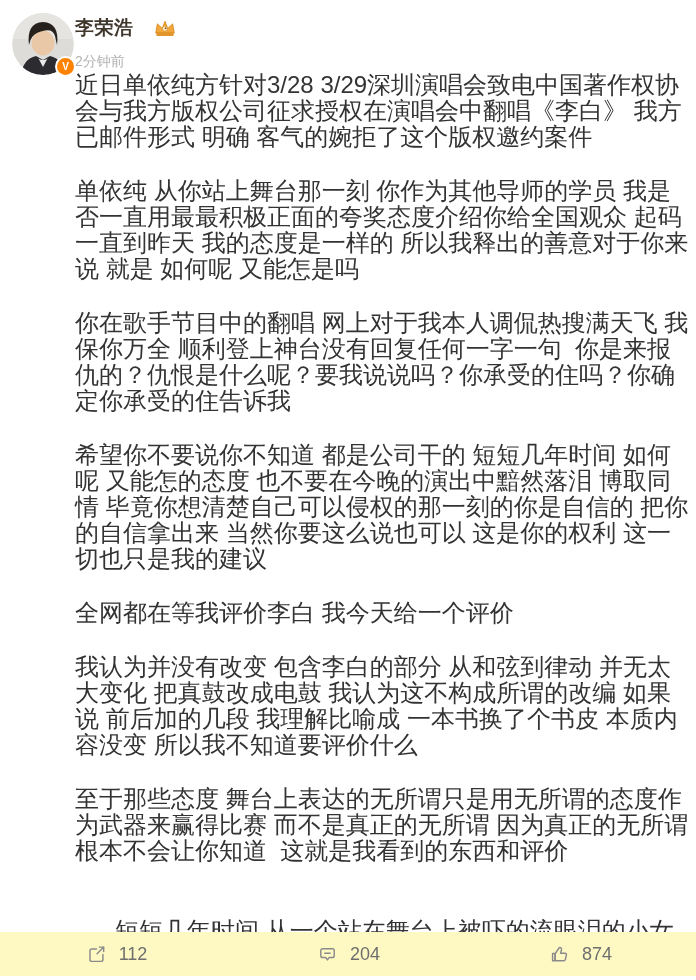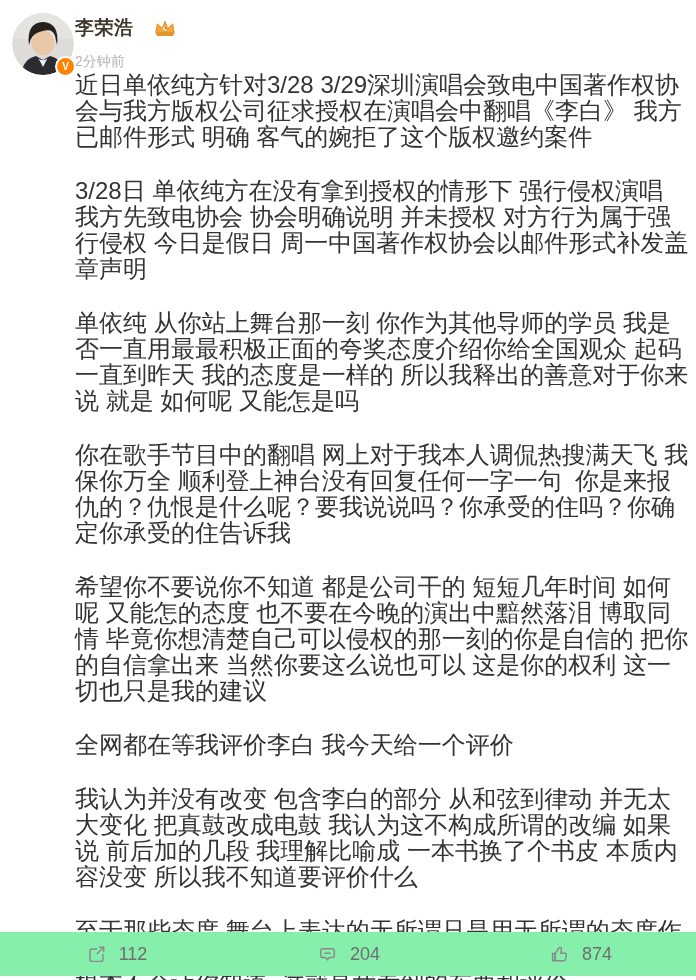--- a/index.html
+++ b/index.html
@@ -101,21 +101,21 @@
     cursor: pointer;
   }
   
   .action-bar {
     position: absolute;
     left: 0;
     right: 0;
     top: 932px;
     height: 44px;
     display: flex;
-    background: #86efac;
+    background: #fef9c3;
   }
   .action-btn {
     flex: 1 1 0;
     display: flex;
     align-items: center;
     justify-content: center;
     gap: 11px;
     background: none;
     border: none;
     padding: 0;
@@ -163,21 +163,20 @@
             <circle cx="11.6" cy="9.2" r="0.9" fill="#8a5a16"></circle>
           </svg>
         </span>
       </div>
       <div class="timestamp">2分钟前</div>
     </div>
   </div>
 
   <div class="content">
     <p>近日单依纯方针对3/28 3/29深圳演唱会致电中国著作权协会与我方版权公司征求授权在演唱会中翻唱《李白》 我方已邮件形式 明确 客气的婉拒了这个版权邀约案件</p>
-    <p>3/28日 单依纯方在没有拿到授权的情形下 强行侵权演唱  我方先致电协会 协会明确说明 并未授权 对方行为属于强行侵权 今日是假日 周一中国著作权协会以邮件形式补发盖章声明</p>
     <p>单依纯 从你站上舞台那一刻 你作为其他导师的学员 我是否一直用最最积极正面的夸奖态度介绍你给全国观众 起码一直到昨天 我的态度是一样的 所以我释出的善意对于你来说 就是 如何呢 又能怎是吗</p>
     <p>你在歌手节目中的翻唱 网上对于我本人调侃热搜满天飞 我保你万全 顺利登上神台没有回复任何一字一句  你是来报仇的？仇恨是什么呢？要我说说吗？你承受的住吗？你确定你承受的住告诉我</p>
     <p>希望你不要说你不知道 都是公司干的 短短几年时间 如何呢 又能怎的态度 也不要在今晚的演出中黯然落泪 博取同情 毕竟你想清楚自己可以侵权的那一刻的你是自信的 把你的自信拿出来 当然你要这么说也可以 这是你的权利 这一切也只是我的建议</p>
     <p>全网都在等我评价李白 我今天给一个评价</p>
     <p>我认为并没有改变 包含李白的部分 从和弦到律动 并无太大变化 把真鼓改成电鼓 我认为这不构成所谓的改编 如果说 前后加的几段 我理解比喻成 一本书换了个书皮 本质内容没变 所以我不知道要评价什么</p>
     <p>至于那些态度 舞台上表达的无所谓只是用无所谓的态度作为武器来赢得比赛 而不是真正的无所谓 因为真正的无所谓根本不会让你知道  这就是我看到的东西和评价</p>
     <p>
       <span>短短几年时间 从一个站在舞台上被吓的流眼泪的小女孩 到昨天的强行侵权 这些真的让人唏嘘</span><a class="collapse-link">收起</a>
     </p>
   </div>

